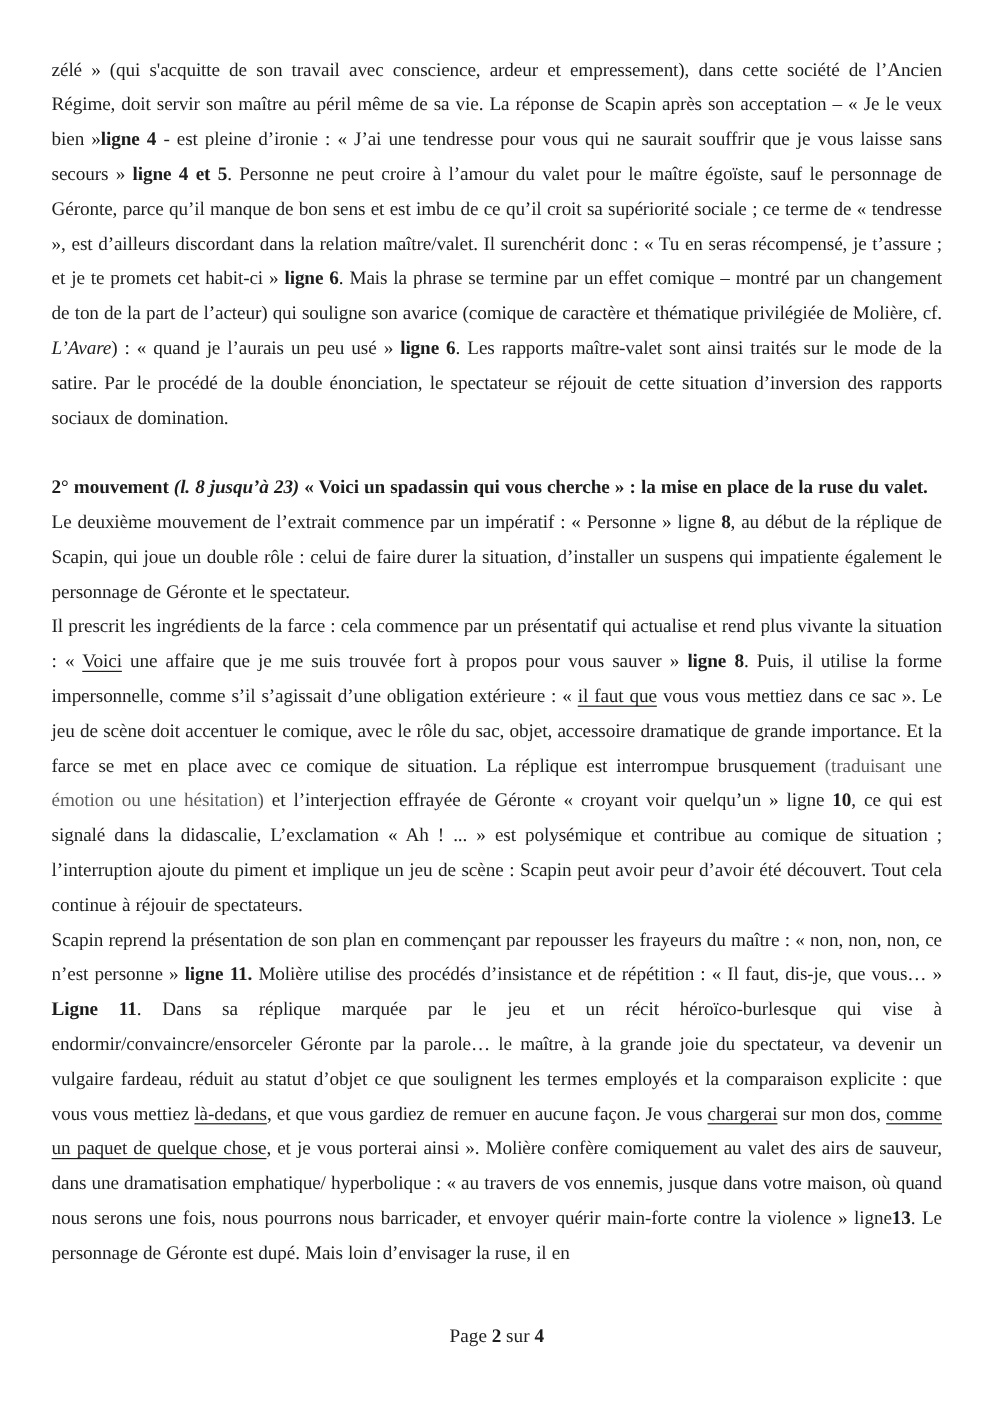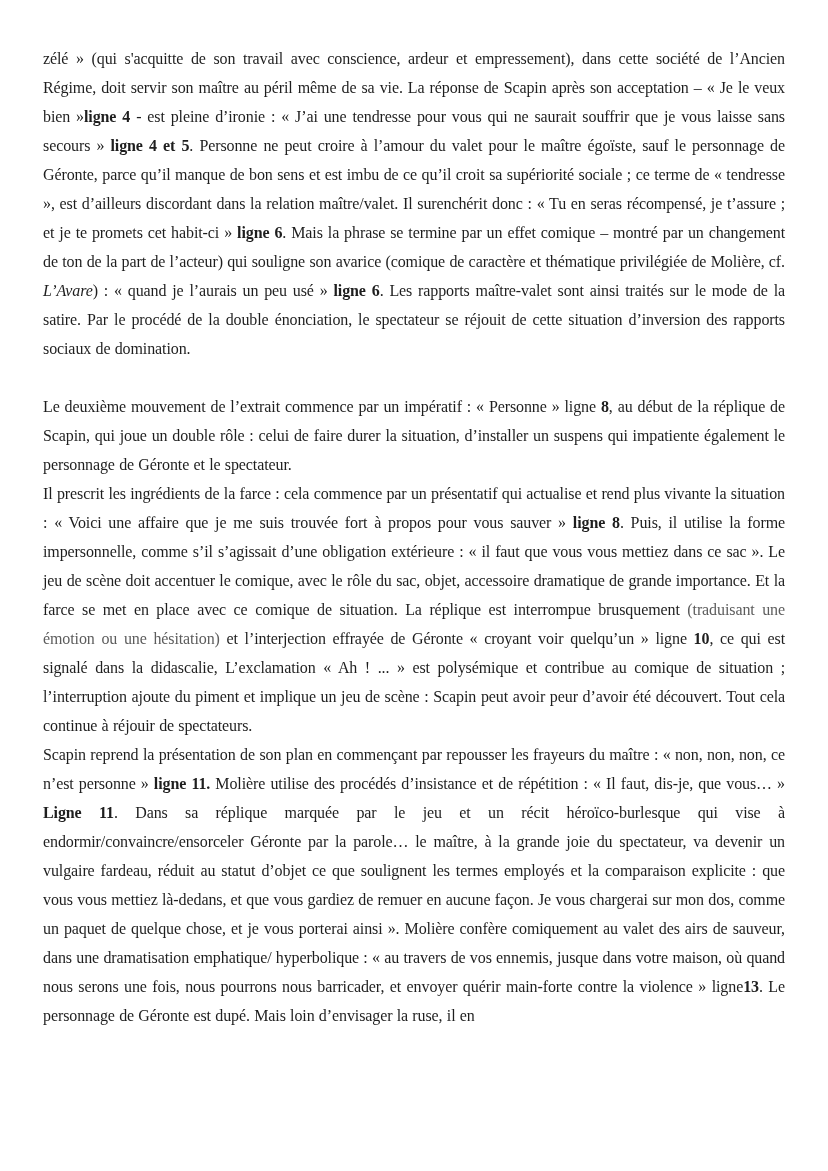--- a/index.html
+++ b/index.html
@@ -23,36 +23,38 @@
     font-size: 16px;
     line-height: 29px;
     text-align: justify;
     letter-spacing: -0.1px;
     word-spacing: 0.4px;
   }
   p.heading { font-weight: bold; }
   p.spacer { height: 29px; }
   .run-b { font-weight: bold; }
   .run-i { font-style: italic; }
-  .run-u { text-underline-offset: 3px; }
+  .run-u { text-decoration: underline; text-underline-offset: 3px; }
   .run-muted { color: #5c5c5c; }
   .footer {
     position: absolute;
     bottom: 46px;
     left: 0;
     width: 100%;
     text-align: center;
     font-size: 16px;
     line-height: 22px;
   }
 </style>
 </head>
 <body>
 
 <div class="page">
   <div class="content">
       <p class="body"><span class="run">zélé » (qui s'acquitte de son travail avec conscience, ardeur et empressement), dans cette société de l’Ancien Régime, doit servir son maître au péril même de sa vie. La réponse de Scapin après son acceptation – « Je le veux bien »</span><span class="run run-b">ligne 4</span><span class="run">  - est pleine d’ironie : « J’ai une tendresse pour vous qui ne saurait souffrir que je vous laisse sans secours » </span><span class="run run-b">ligne 4 et 5</span><span class="run">. Personne ne peut croire à l’amour du valet pour le maître égoïste, sauf le personnage de Géronte, parce qu’il manque de bon sens et est imbu de ce qu’il croit sa supériorité sociale ; ce terme de « tendresse », est d’ailleurs discordant dans la relation maître/valet. Il surenchérit donc : « Tu en seras récompensé, je t’assure ; et je te promets cet habit-ci » </span><span class="run run-b">ligne 6</span><span class="run">. Mais la phrase se termine par un effet comique – montré par un changement de ton de la part de l’acteur) qui souligne son avarice (comique de caractère et thématique privilégiée de Molière, cf. </span><span class="run run-i">L’Avare</span><span class="run">) : « quand je l’aurais un peu usé » </span><span class="run run-b">ligne 6</span><span class="run">. Les rapports maître-valet sont ainsi traités sur le mode de la satire. Par le procédé de la double énonciation, le spectateur se réjouit de cette situation d’inversion des rapports sociaux de domination.</span></p>
       <p class="spacer"></p>
+      <p class="heading"><span class="run run-b">2° mouvement </span><span class="run run-b run-i">(l. 8 jusqu’à 23)</span><span class="run run-b"> « Voici un spadassin qui vous cherche » : la mise en place de la ruse du valet.</span></p>
       <p class="body"><span class="run">Le deuxième mouvement de l’extrait commence par un impératif : « Personne » ligne </span><span class="run run-b">8</span><span class="run">, au début de la réplique de Scapin, qui joue un double rôle : celui de faire durer la situation, d’installer un suspens qui impatiente également le personnage de Géronte et le spectateur.</span></p>
       <p class="body"><span class="run">Il prescrit les ingrédients de la farce : cela commence par un présentatif qui actualise et rend plus vivante la situation : « </span><span class="run run-u">Voici</span><span class="run"> une affaire que je me suis trouvée fort à propos pour vous sauver » </span><span class="run run-b">ligne 8</span><span class="run">. Puis, il utilise la forme impersonnelle, comme s’il s’agissait d’une obligation extérieure : « </span><span class="run run-u">il faut que</span><span class="run"> vous vous mettiez dans ce sac ». Le jeu de scène doit accentuer le comique, avec le rôle du sac, objet, accessoire dramatique de grande importance. Et la farce se met en place avec ce comique de situation. La réplique est interrompue brusquement </span><span class="run run-muted">(traduisant une émotion ou une hésitation)</span><span class="run"> et l’interjection effrayée de Géronte « croyant voir quelqu’un » ligne </span><span class="run run-b">10</span><span class="run">, ce qui est signalé dans la didascalie, L’exclamation « Ah ! ... » est polysémique et contribue au comique de situation ; l’interruption ajoute du piment et implique un jeu de scène : Scapin peut avoir peur d’avoir été découvert. Tout cela continue à réjouir de spectateurs.</span></p>
       <p class="body"><span class="run">Scapin reprend la présentation de son plan en commençant par repousser les frayeurs du maître : « non, non, non, ce n’est personne » </span><span class="run run-b">ligne 11.</span><span class="run"> Molière utilise des procédés d’insistance et de répétition : « Il faut, dis-je, que vous… » </span><span class="run run-b">Ligne 11</span><span class="run">. Dans sa réplique marquée par le jeu et un récit héroïco-burlesque qui vise à endormir/convaincre/ensorceler Géronte par la parole… le maître, à la grande joie du spectateur, va devenir un vulgaire fardeau, réduit au statut d’objet ce que soulignent les termes employés et la comparaison explicite : que vous vous mettiez </span><span class="run run-u">là-dedans</span><span class="run">, et que vous gardiez de remuer en aucune façon. Je vous </span><span class="run run-u">chargerai</span><span class="run"> sur mon dos, </span><span class="run run-u">comme un paquet de quelque chose</span><span class="run">, et je vous porterai ainsi ». Molière confère comiquement au valet des airs de sauveur, dans une dramatisation emphatique/ hyperbolique : « au travers de vos ennemis, jusque dans votre maison, où quand nous serons une fois, nous pourrons nous barricader, et envoyer quérir main-forte contre la violence » ligne</span><span class="run run-b">13</span><span class="run">. Le personnage de Géronte est dupé. Mais loin d’envisager la ruse, il en</span></p>
     </div>
+  <div class="footer"><span class="run">Page </span><span class="run run-b">2</span><span class="run"> sur </span><span class="run run-b">4</span></div>
 </div>
 
 </body></html>

